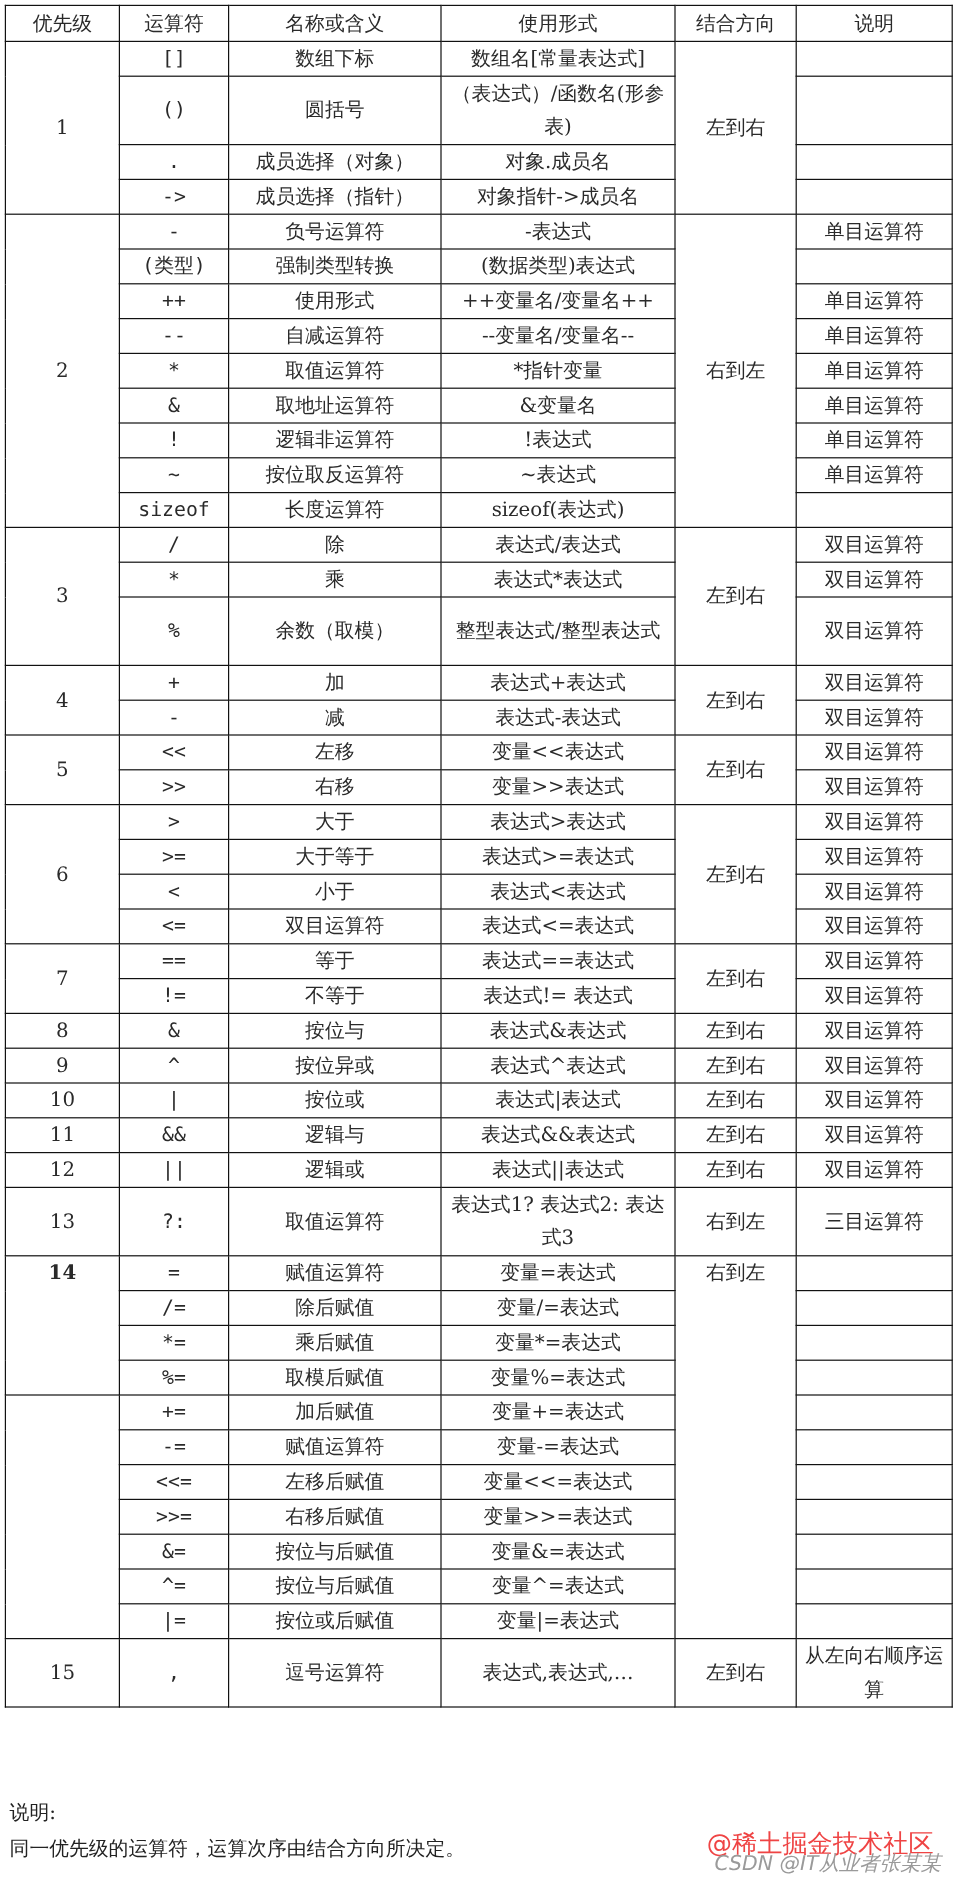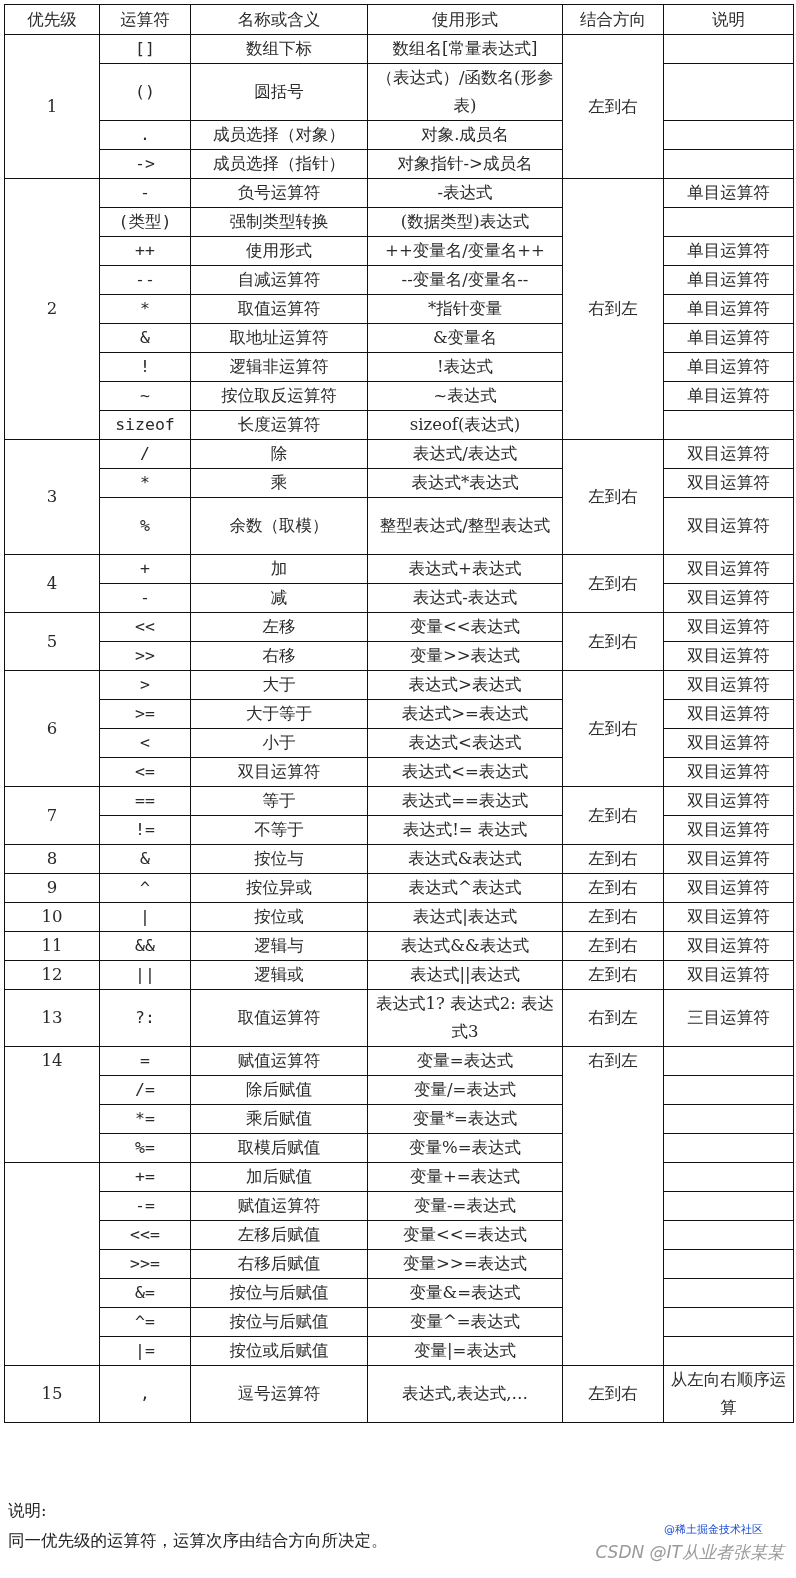--- a/index.html
+++ b/index.html
@@ -263,21 +263,21 @@
     <tr>
       <td class="tall">13</td>
       <td class="op tall">?:</td>
       <td class="tall">取值运算符</td>
       <td class="tall">表达式1? 表达式2: 表达式3</td>
       <td class="tall">右到左</td>
       <td class="tall">三目运算符</td>
     </tr>
 
     <tr>
-      <td rowspan="4" style="vertical-align:top;">14</td>
+      <td rowspan="4" style="vertical-align:top;font-weight:bold;">14</td>
       <td class="op">=</td>
       <td>赋值运算符</td>
       <td>变量=表达式</td>
       <td rowspan="11" style="vertical-align:top;">右到左</td>
       <td></td>
     </tr>
     <tr>
       <td class="op">/=</td>
       <td>除后赋值</td>
       <td>变量/=表达式</td>
@@ -346,14 +346,14 @@
       <td class="tall">表达式,表达式,…</td>
       <td class="tall">左到右</td>
       <td class="tall">从左向右顺序运算</td>
     </tr>
   </tbody>
 </table>
 
 <div class="note" style="top:1500px;">说明:</div>
 <div class="note" style="top:1530px;">同一优先级的运算符，运算次序由结合方向所决定。</div>
 
-<div class="wm" style="top:1522px; right:33px; font-size:11px; color:#1d4ed8;">@稀土掘金技术社区</div>
+<div class="wm" style="top:1522px; right:18px; font-size:21px; color:#ef4444;">@稀土掘金技术社区</div>
 <div class="wm" style="top:1541px; font-size:17px;font-style:italic;">CSDN @IT从业者张某某</div>
 
 </body></html>

